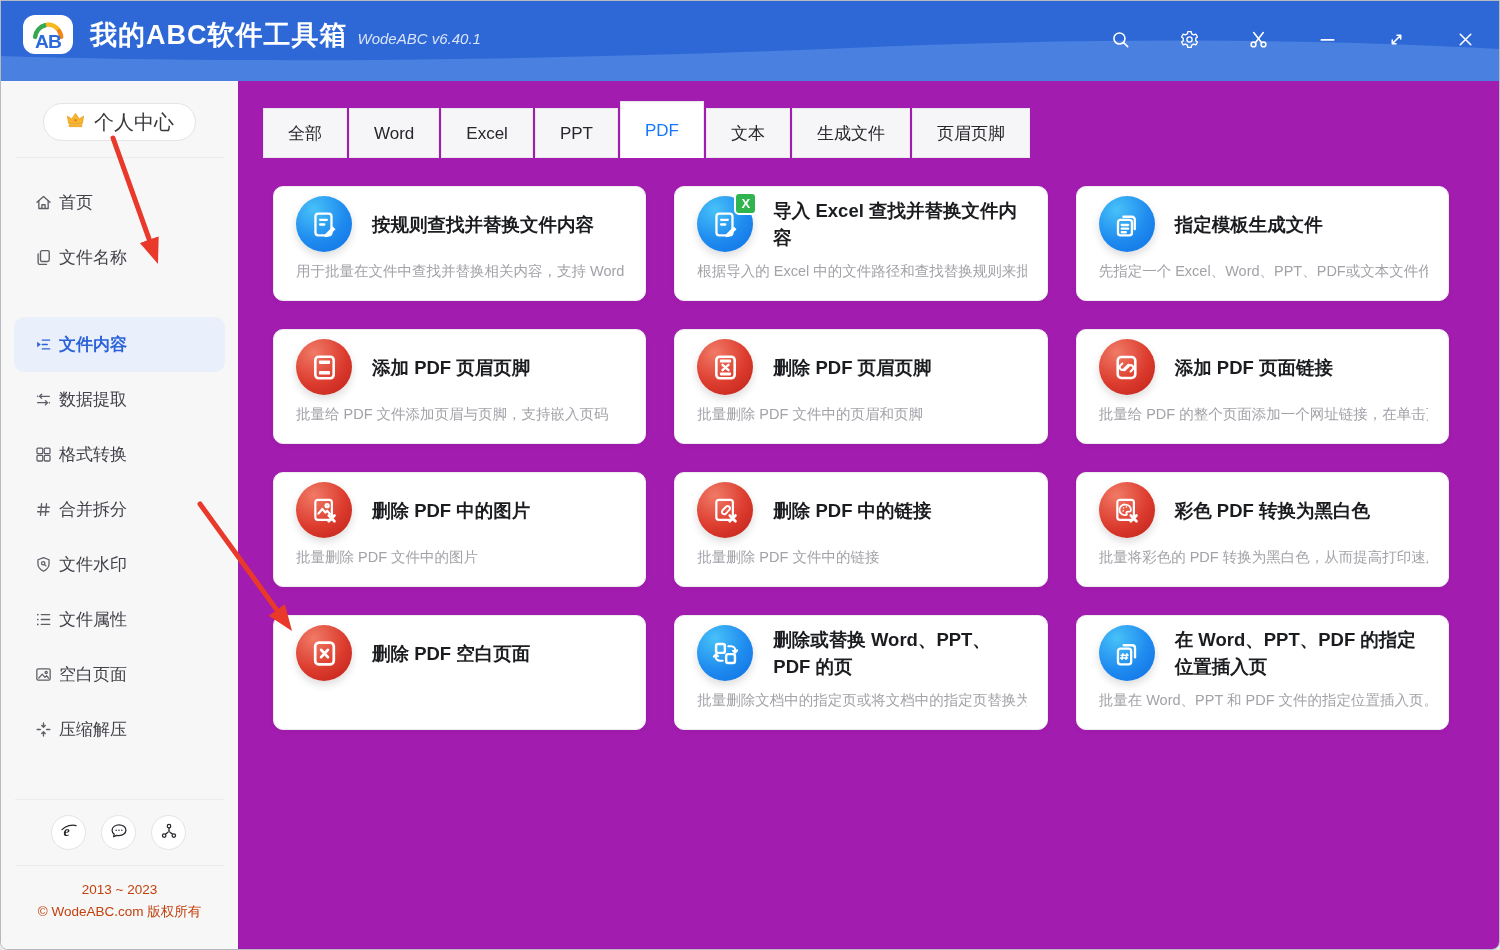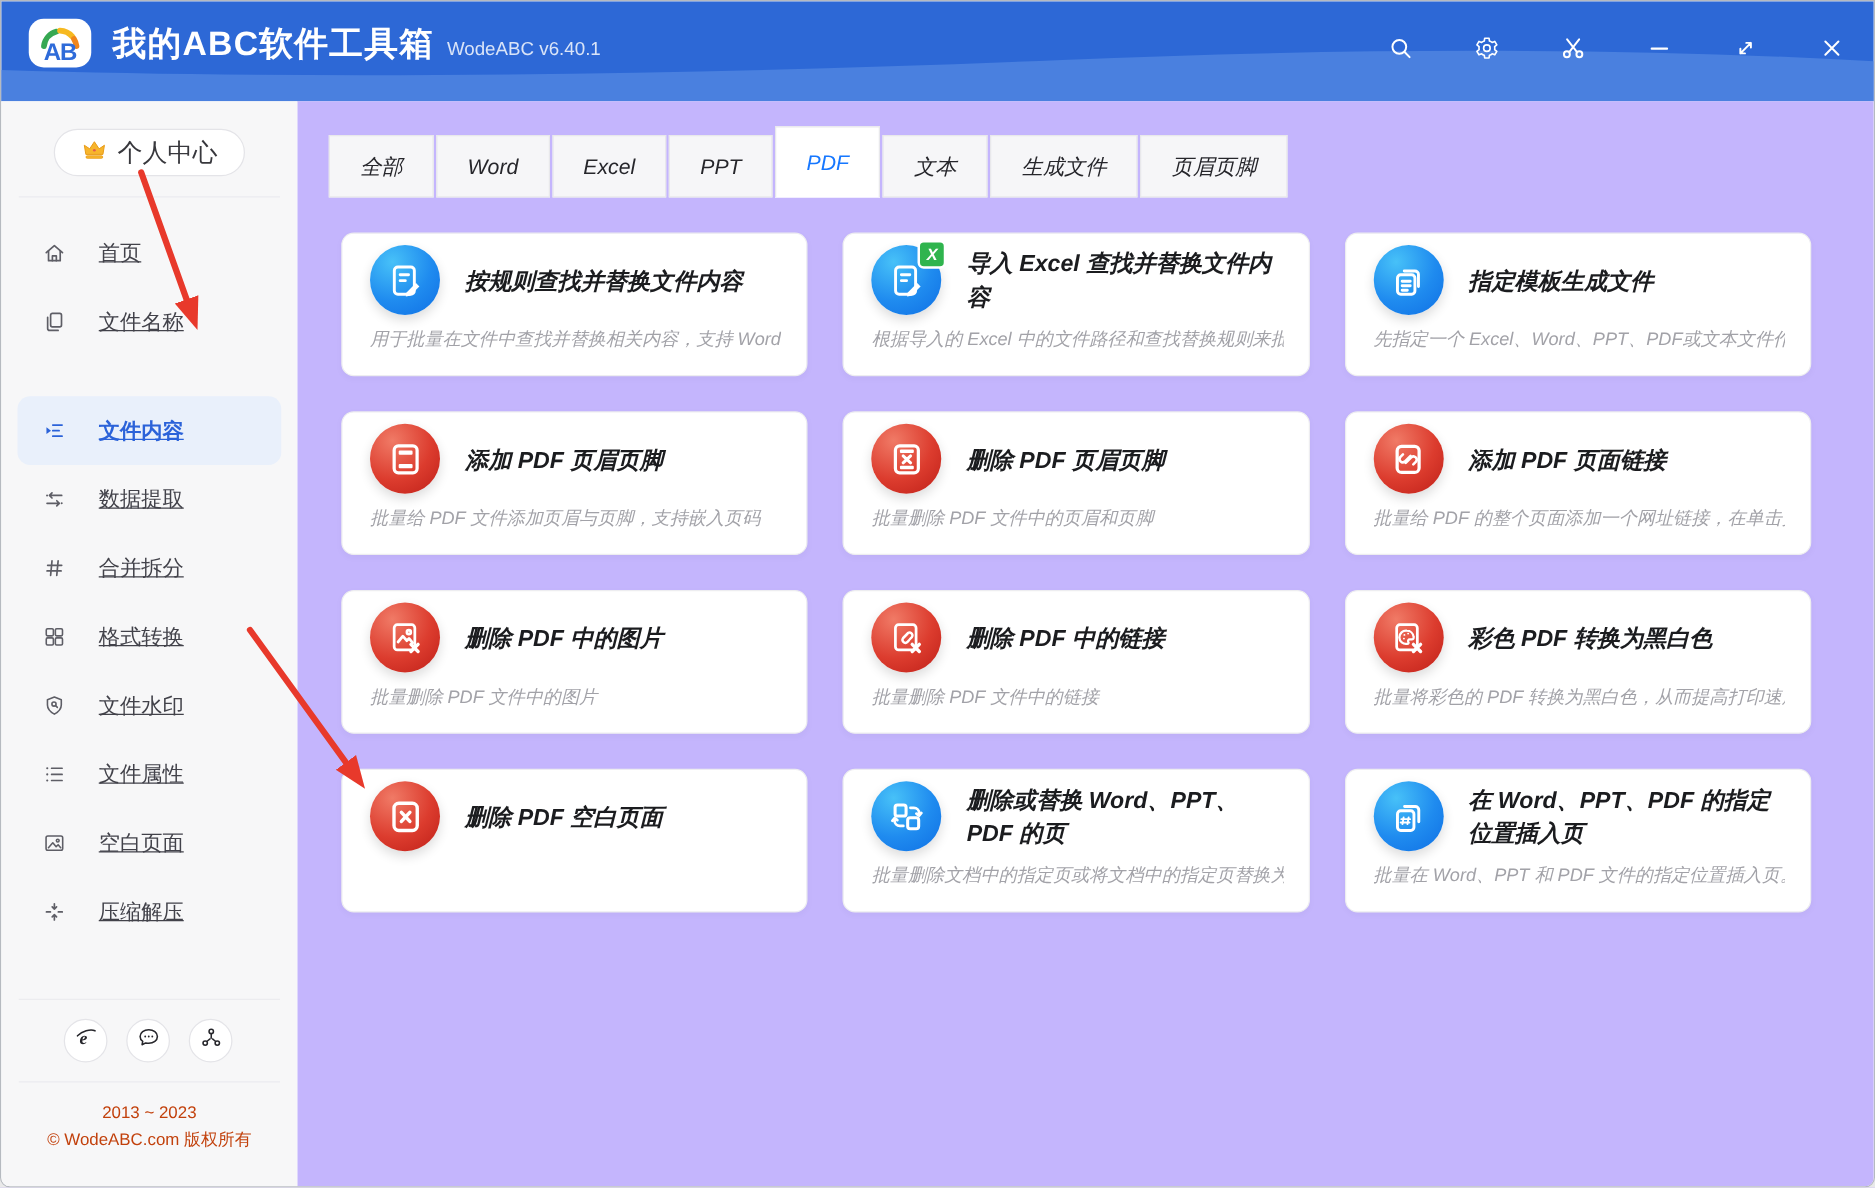--- a/index.html
+++ b/index.html
@@ -6,45 +6,45 @@
   .window{position:relative;width:1500px;height:950px;background:#fff;border:1px solid #b6bac0;
     box-sizing:border-box;overflow:hidden;font-family:"Liberation Sans",sans-serif;border-radius:0 0 8px 8px;}
   
   .titlebar{position:absolute;left:0;top:0;width:100%;height:80px;background:#2d68d6;overflow:hidden;}
   .wave{position:absolute;left:0;top:0;width:100%;height:80px;}
   .brand{position:relative;display:flex;align-items:center;gap:17px;padding:14px 0 0 22px;z-index:2;}
   .logo{width:50px;height:39px;background:#fff;border-radius:12px;display:flex;align-items:center;justify-content:center;flex:0 0 50px;}
   .logo svg{width:44px;height:44px;}
   .titles{display:flex;align-items:baseline;}
   .app-title{font-size:27px;font-weight:bold;color:#fff;letter-spacing:1px;}
-  .app-version{margin-left:10px;font-size:15px;color:rgba(255,255,255,.82);}
+  .app-version{margin-left:10px;font-size:15px;color:rgba(255,255,255,.82);font-style:italic;}
   .tb-icons{position:absolute;right:18px;top:0;height:80px;display:flex;align-items:center;gap:37px;z-index:2;}
   .tb-btn{width:32px;height:32px;display:flex;align-items:center;justify-content:center;color:#fff;cursor:pointer;}
   .tb-btn svg{width:21px;height:21px;}
   
   .sidebar{position:absolute;left:0;top:80px;bottom:0;width:237px;background:#f7f7f8;display:flex;flex-direction:column;box-sizing:border-box;}
   .pc-wrap{padding-top:22px;text-align:center;}
   .pc-btn{display:inline-flex;align-items:center;gap:8px;height:38px;padding:0 21px;background:#fff;
     border:1px solid #e4e4e8;border-radius:20px;font-size:20px;color:#38383d;cursor:pointer;box-sizing:border-box;}
   .pc-btn svg{width:21px;height:21px;}
   .sb-divider{height:1px;background:#ececef;margin:16px 14px 0;}
   .menu{margin-top:17px;}
-  .mi{display:flex;align-items:center;gap:26px;height:55px;padding-left:20px;margin:0 13px;font-size:17px;color:#42424a;border-radius:10px;cursor:pointer;text-decoration:underline;}
+  .mi{display:flex;align-items:center;gap:6px;height:55px;padding-left:20px;margin:0 13px;font-size:17px;color:#42424a;border-radius:10px;cursor:pointer;}
   .mi .ic{width:19px;height:19px;color:#5e5e66;flex:0 0 19px;}
   .mi .ic svg{width:19px;height:19px;}
   .mi.active{background:#e9f0fb;color:#2b62d9;font-weight:bold;margin-top:32px;}
   .mi.active .ic{color:#2b62d9;}
   .sb-footer{margin-top:auto;}
   .sb-circles{display:flex;gap:15px;padding:15px 0 15px 50px;}
   .circle-btn{width:35px;height:35px;border-radius:50%;background:#fff;border:1px solid #e4e4e8;display:flex;
     align-items:center;justify-content:center;color:#26262b;cursor:pointer;box-sizing:border-box;}
   .circle-btn svg{width:20px;height:20px;}
   .copyright{padding:13px 0 26px;text-align:center;font-size:13.5px;color:#c2410c;line-height:22px;}
   
-  .main{position:absolute;left:237px;top:80px;right:0;bottom:0;background:#c4b5fd;font-style:italic;}
+  .main{position:absolute;left:237px;top:80px;right:0;bottom:0;background:#a21caf;}
   .tab-bar{display:flex;gap:2px;padding:20px 0 0 25px;align-items:flex-end;}
   .tab{height:50px;line-height:50px;padding:0 24px;background:#f6f6f8;border:1px solid #e8e8eb;font-size:17px;
     color:#26262b;box-sizing:border-box;cursor:pointer;white-space:nowrap;}
   .tab.active{background:#fff;color:#1677ff;height:57px;line-height:57px;position:relative;z-index:2;border-bottom:1px solid #fff;}
   .cards{display:grid;grid-template-columns:repeat(3,1fr);gap:28px;margin:28px 50px 0 35px;}
   .card{height:115px;background:#fff;border:1px solid #ededf0;border-radius:10px;padding:6px 20px 0 22px;
     box-sizing:border-box;box-shadow:0 2px 6px rgba(0,0,0,.03);cursor:pointer;overflow:hidden;}
   .card-top{display:flex;align-items:center;gap:20px;min-height:62px;}
   .card-icon{position:relative;width:56px;height:56px;flex:0 0 56px;}
   .circle{width:56px;height:56px;border-radius:50%;display:flex;align-items:center;justify-content:center;
@@ -171,34 +171,34 @@
           <span class="ic"><svg viewBox="0 0 24 24" fill="none" stroke="currentColor" stroke-width="1.7" stroke-linecap="round" stroke-linejoin="round">
               <path d="M19.4 8H7.2M9.6 5.4L7 8l2.6 2.6"></path>
               <circle cx="4.6" cy="8" r="1" fill="currentColor" stroke="none"></circle>
               <path d="M4.6 16h12.2M14.4 13.4L17 16l-2.6 2.6"></path>
               <circle cx="19.4" cy="16" r="1" fill="currentColor" stroke="none"></circle>
             </svg></span>
           <span>数据提取</span>
         </div>
 
         <div class="mi">
-          <span class="ic"><svg viewBox="0 0 24 24" fill="none" stroke="currentColor" stroke-width="1.7" stroke-linecap="round" stroke-linejoin="round">
-              <path d="M9.6 4.6L8.2 19.4M15.8 4.6l-1.4 14.8M5.2 9.2h14.2M4.6 14.8h14.2"></path>
-            </svg></span>
-          <span>合并拆分</span>
-        </div>
-
-        <div class="mi">
           <span class="ic"><svg viewBox="0 0 24 24" fill="none" stroke="currentColor" stroke-width="1.6" stroke-linecap="round" stroke-linejoin="round">
               <rect x="3.8" y="3.8" width="7.2" height="7.2" rx="1.3"></rect>
               <rect x="13" y="3.8" width="7.2" height="7.2" rx="1.3"></rect>
               <rect x="3.8" y="13" width="7.2" height="7.2" rx="1.3"></rect>
               <rect x="13" y="13" width="7.2" height="7.2" rx="1.3"></rect>
             </svg></span>
           <span>格式转换</span>
+        </div>
+
+        <div class="mi">
+          <span class="ic"><svg viewBox="0 0 24 24" fill="none" stroke="currentColor" stroke-width="1.7" stroke-linecap="round" stroke-linejoin="round">
+              <path d="M9.6 4.6L8.2 19.4M15.8 4.6l-1.4 14.8M5.2 9.2h14.2M4.6 14.8h14.2"></path>
+            </svg></span>
+          <span>合并拆分</span>
         </div>
 
         <div class="mi">
           <span class="ic"><svg viewBox="0 0 24 24" fill="none" stroke="currentColor" stroke-width="1.6" stroke-linecap="round" stroke-linejoin="round">
               <path d="M12 3.4l7 2.6v5.3c0 4.3-2.9 7-7 9.3-4.1-2.3-7-5-7-9.3V6z"></path>
               <circle cx="11.6" cy="10.4" r="2.1"></circle>
               <path d="M13.2 12l1.8 1.8"></path>
             </svg></span>
           <span>文件水印</span>
         </div>

